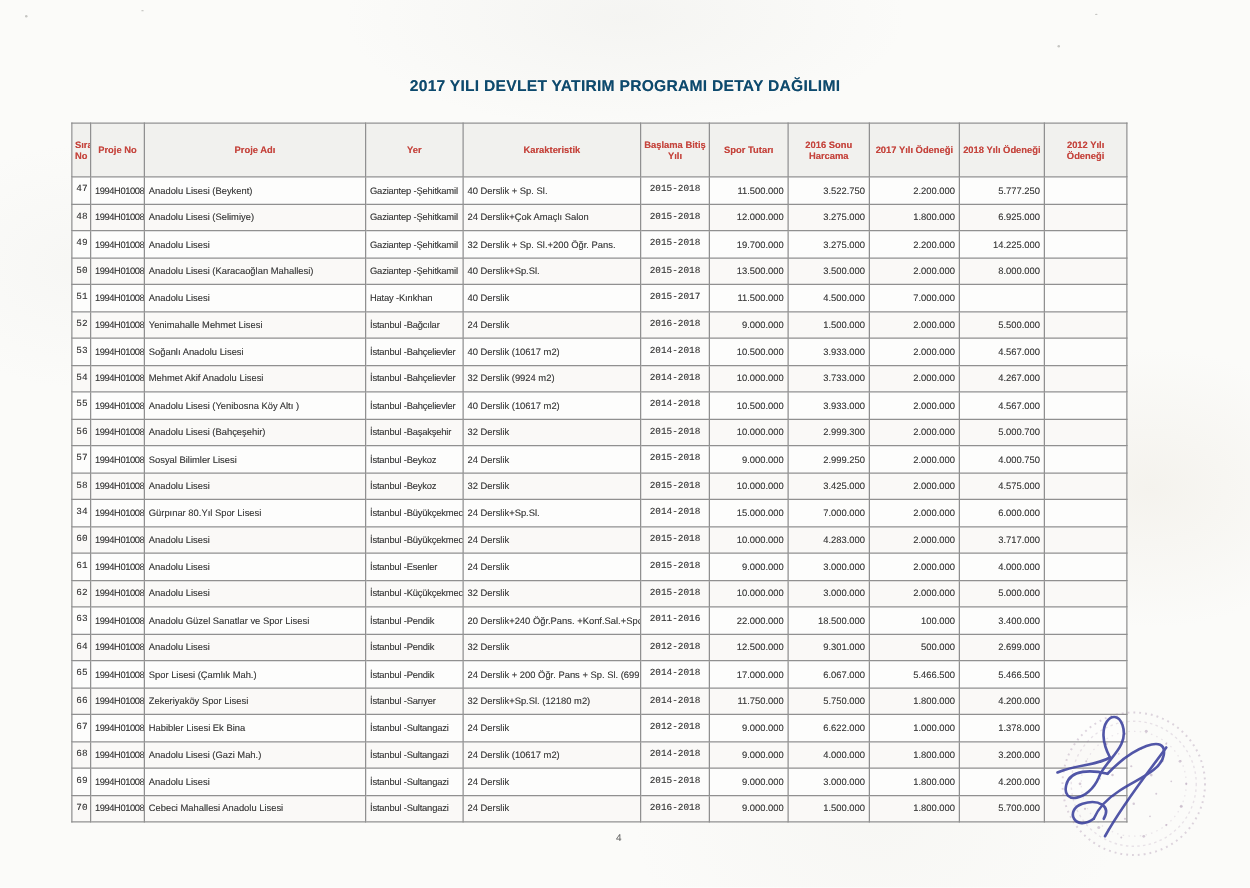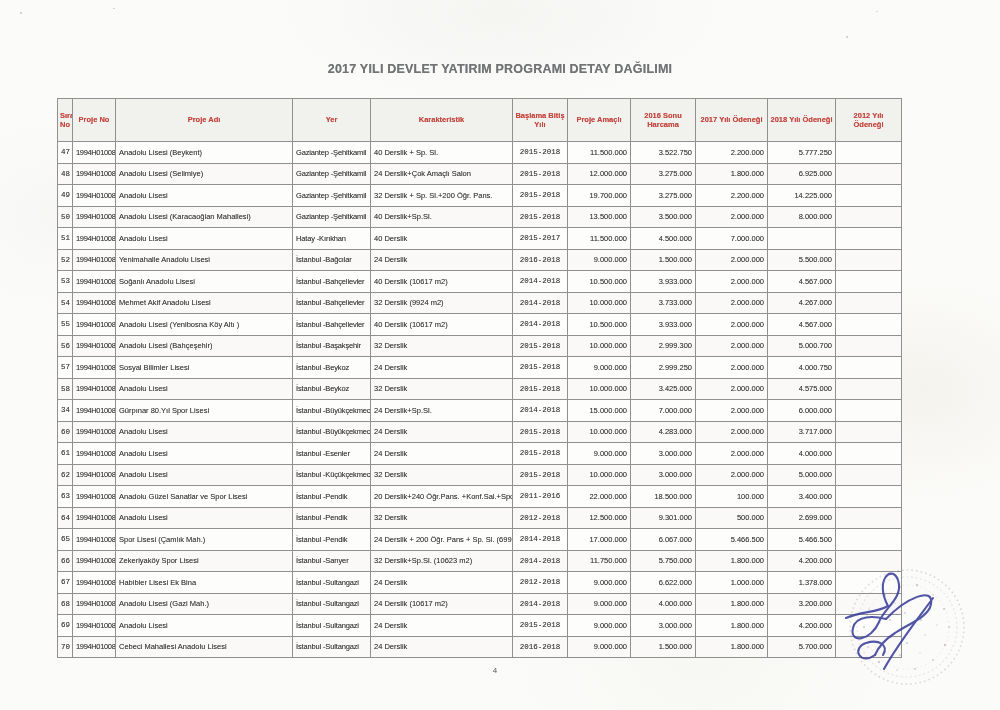--- a/index.html
+++ b/index.html
@@ -18,21 +18,21 @@
       radial-gradient(300px 120px at 50% 2%, rgba(205,205,200,0.14), rgba(205,205,200,0) 75%),
       radial-gradient(180px 140px at 6% 30%, rgba(210,210,205,0.10), rgba(210,210,205,0) 70%),
       radial-gradient(260px 200px at 70% 92%, rgba(212,210,200,0.10), rgba(212,210,200,0) 75%);
   }
   .speck{position:absolute;background:#9a9a98;border-radius:50%;opacity:.55;}
 
   .doc-title{
     position:absolute;top:62px;left:0;width:1000px;
     text-align:center;
     font-size:12.5px;font-weight:bold;
-    color:#737373;
+    color:#0c4a6e;
     letter-spacing:.2px;
     text-shadow:0 0 .4px rgba(71,88,110,.6);
   }
 
   table.inv{
     position:absolute;left:57px;top:98px;width:844px;
     border-collapse:collapse;table-layout:fixed;
     background:#fdfdfc;
   }
   table.inv col.c0{width:15px}  table.inv col.c1{width:43px}
@@ -101,21 +101,21 @@
       <col class="c10">
   </colgroup>
   <thead>
     <tr id="header-row">
         <th>Sıra No</th>
         <th>Proje No</th>
         <th>Proje Adı</th>
         <th>Yer</th>
         <th>Karakteristik</th>
         <th>Başlama Bitiş Yılı</th>
-        <th>Proje Amaçlı</th>
+        <th>Spor Tutarı</th>
         <th>2016 Sonu Harcama</th>
         <th>2017 Yılı Ödeneği</th>
         <th>2018 Yılı Ödeneği</th>
         <th>2012 Yılı Ödeneği</th>
       </tr>
   </thead>
   <tbody id="table-body">
       <tr>
         <td class="al-c col-sira-no">47</td>
         <td class="al-l col-proje-no">1994H010080</td>
@@ -177,21 +177,21 @@
         <td class="al-c col-baslama-bitis-yili">2015-2017</td>
         <td class="al-r col-proje-tutari">11.500.000</td>
         <td class="al-r col-harcama-2016">4.500.000</td>
         <td class="al-r col-odenek-2017">7.000.000</td>
         <td class="al-r col-odenek-2018"></td>
         <td class="al-r col-odenek-2019"></td>
       </tr>
       <tr>
         <td class="al-c col-sira-no">52</td>
         <td class="al-l col-proje-no">1994H010080</td>
-        <td class="al-l col-proje-adi">Yenimahalle Anadolu Lisesi</td>
+        <td class="al-l col-proje-adi">Yenimahalle Mehmet Lisesi</td>
         <td class="al-l col-yer">İstanbul -Bağcılar</td>
         <td class="al-l col-karakteristik">24 Derslik</td>
         <td class="al-c col-baslama-bitis-yili">2016-2018</td>
         <td class="al-r col-proje-tutari">9.000.000</td>
         <td class="al-r col-harcama-2016">1.500.000</td>
         <td class="al-r col-odenek-2017">2.000.000</td>
         <td class="al-r col-odenek-2018">5.500.000</td>
         <td class="al-r col-odenek-2019"></td>
       </tr>
       <tr>
@@ -361,21 +361,21 @@
         <td class="al-r col-harcama-2016">6.067.000</td>
         <td class="al-r col-odenek-2017">5.466.500</td>
         <td class="al-r col-odenek-2018">5.466.500</td>
         <td class="al-r col-odenek-2019"></td>
       </tr>
       <tr>
         <td class="al-c col-sira-no">66</td>
         <td class="al-l col-proje-no">1994H010080</td>
         <td class="al-l col-proje-adi">Zekeriyaköy Spor Lisesi</td>
         <td class="al-l col-yer">İstanbul -Sarıyer</td>
-        <td class="al-l col-karakteristik">32 Derslik+Sp.Sl. (10623 m2)</td>
+        <td class="al-l col-karakteristik">32 Derslik+Sp.Sl. (12180 m2)</td>
         <td class="al-c col-baslama-bitis-yili">2014-2018</td>
         <td class="al-r col-proje-tutari">11.750.000</td>
         <td class="al-r col-harcama-2016">5.750.000</td>
         <td class="al-r col-odenek-2017">1.800.000</td>
         <td class="al-r col-odenek-2018">4.200.000</td>
         <td class="al-r col-odenek-2019"></td>
       </tr>
       <tr>
         <td class="al-c col-sira-no">67</td>
         <td class="al-l col-proje-no">1994H010080</td>

